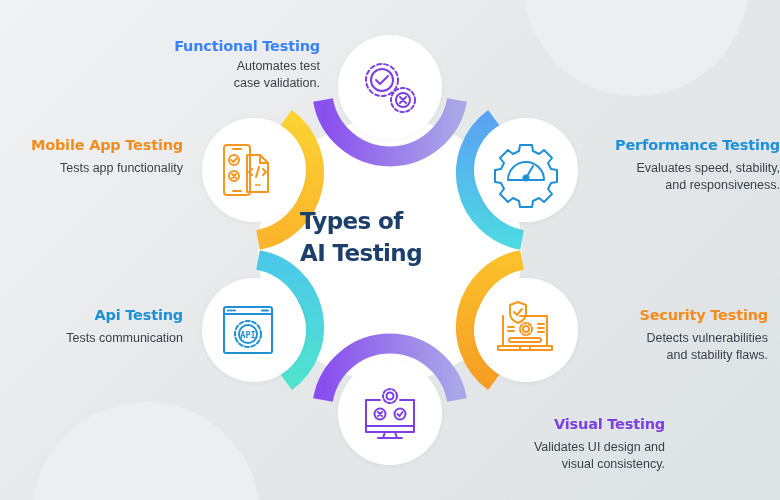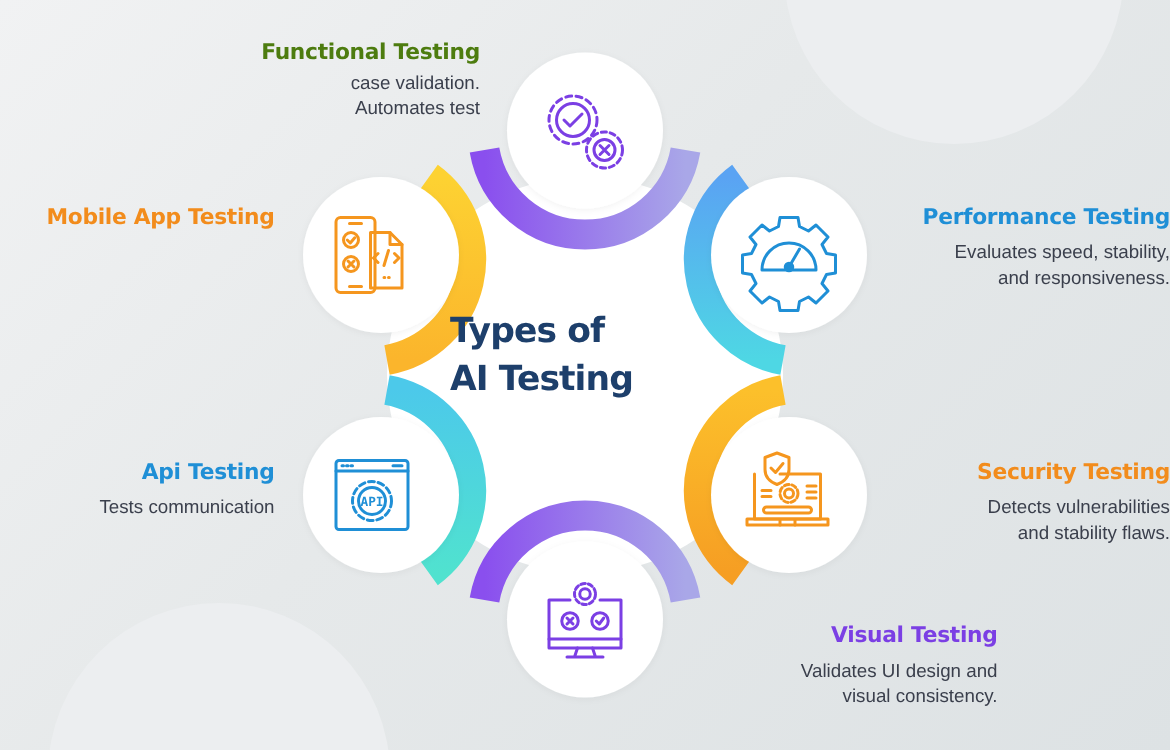--- a/index.html
+++ b/index.html
@@ -127,49 +127,50 @@
     <path d="M 397.5 414 L 399.5 416 L 402.5 412"></path>
   </g>
 </svg>
 
 <div class="center-title">
   <div>Types of</div>
   <div>AI Testing</div>
 </div>
 
 <div class="label right" style="left:130px; top:26px; width:190px;">
-  <div class="title" style="color:#4d7c0f;">Functional Testing</div>
+  <div class="title" style="color:#3b82f6;margin-top:11px;">Functional Testing</div>
   <div class="desc" style="margin-top:3px;">
+    <div>Automates test</div>
     <div>case validation.</div>
-    <div>Automates test</div>
   </div>
 </div>
 
 <div class="label right" style="left:10px; top:136px; width:173px;">
   <div class="title" style="color:#f28c1c;">Mobile App Testing</div>
   <div class="desc">
+    <div>Tests app functionality</div>
   </div>
 </div>
 
 <div class="label left" style="left:600px; top:136px; width:180px;">
   <div class="title" style="color:#1f8fd6;">Performance Testing</div>
   <div class="desc">
     <div>Evaluates speed, stability,</div>
     <div>and responsiveness.</div>
   </div>
 </div>
 
 <div class="label right" style="left:10px; top:306px; width:173px;">
   <div class="title" style="color:#1f8fd6;">Api Testing</div>
   <div class="desc">
     <div>Tests communication</div>
   </div>
 </div>
 
-<div class="label left" style="left:600px; top:306px; width:180px;">
+<div class="label left" style="left:588px; top:306px; width:180px;">
   <div class="title" style="color:#f28c1c;">Security Testing</div>
   <div class="desc">
     <div>Detects vulnerabilities</div>
     <div>and stability flaws.</div>
   </div>
 </div>
 
 <div class="label left" style="left:465px; top:415px; width:200px;">
   <div class="title" style="color:#7b3fe4;">Visual Testing</div>
   <div class="desc">

